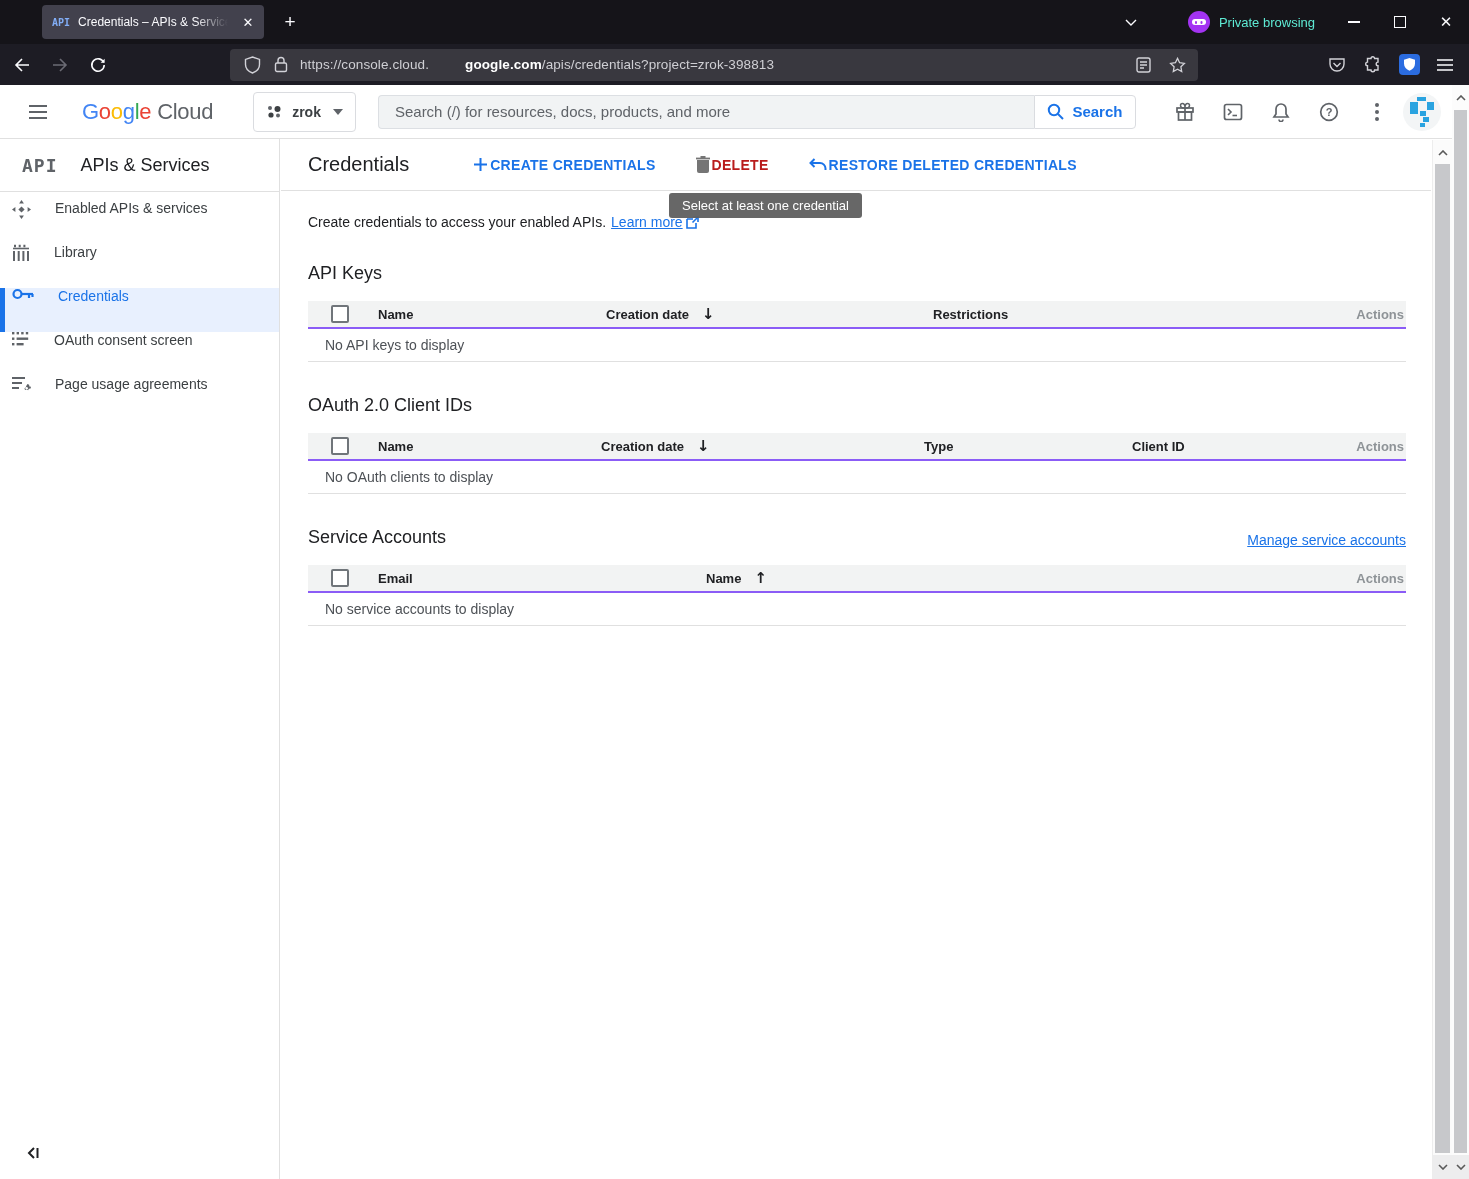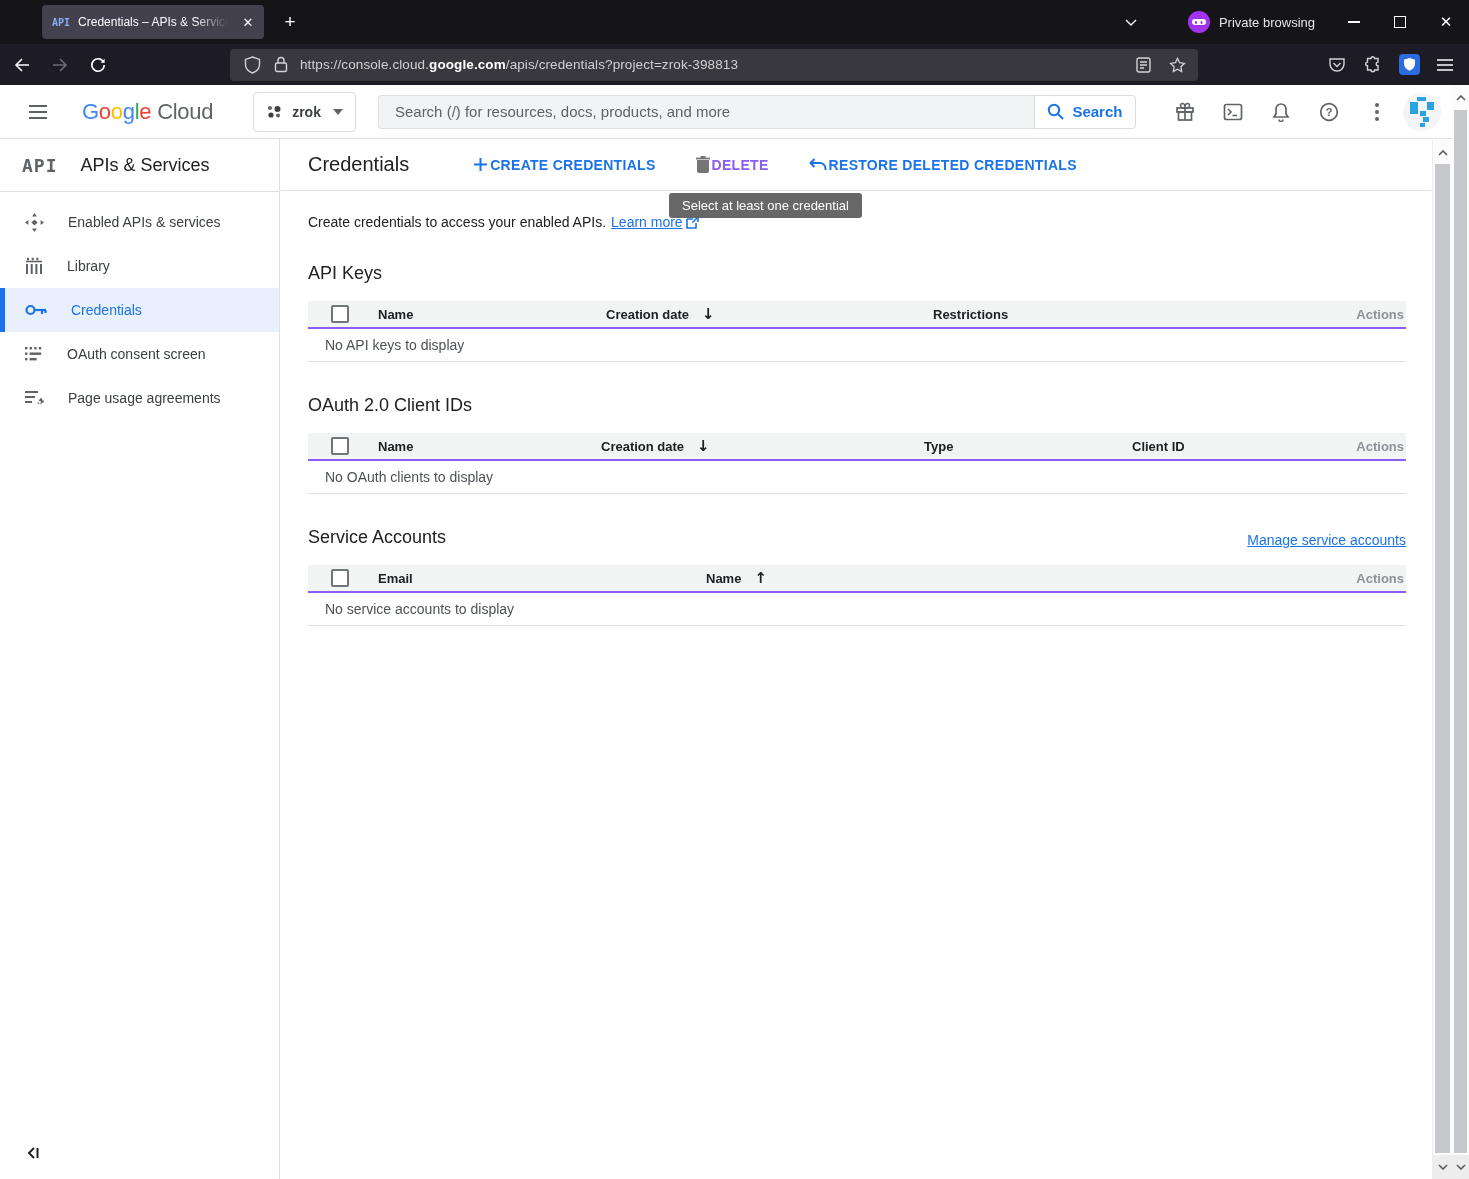--- a/index.html
+++ b/index.html
@@ -15,31 +15,31 @@
   .tab-title { margin-left:8px; font-size:12px; color:#fbfbfe; white-space:nowrap; overflow:hidden; width:150px;
                -webkit-mask-image:linear-gradient(90deg,#000 78%,transparent); mask-image:linear-gradient(90deg,#000 78%,transparent); }
   .tab-close { margin-left:auto; width:20px; height:20px; display:flex; align-items:center; justify-content:center; color:#fbfbfe; font-size:13px; border-radius:3px; cursor:default; }
   .newtab { margin-left:10px; width:32px; height:32px; display:flex; align-items:center; justify-content:center; color:#fbfbfe; font-size:19px; font-weight:300; border-radius:4px; }
   .ts-right { margin-left:auto; display:flex; align-items:center; height:44px; }
   .alltabs-btn { width:30px; height:30px; display:flex; align-items:center; justify-content:center; margin-right:42px; }
   .pb-badge { display:flex; align-items:center; margin-right:16px; }
   .pb-icon { width:22px; height:22px; border-radius:50%; background:#a333f2; position:relative; }
   .pb-icon::before { content:""; position:absolute; left:4px; top:8px; width:14px; height:6px; background:#fff; border-radius:3px; }
   .pb-icon::after { content:""; position:absolute; left:7px; top:10px; width:2.5px; height:2.5px; background:#a333f2; border-radius:50%; box-shadow:5.5px 0 0 #a333f2; }
-  .pb-label { margin-left:9px; font-size:13px; color:#e5e5e5; }
+  .pb-label { margin-left:9px; font-size:13px; color:#5eead4; }
   .winbtn { width:46px; height:40px; display:flex; align-items:center; justify-content:center; color:#fbfbfe; }
   .wb-min::before { content:""; width:12px; height:1.5px; background:#fbfbfe; display:block; }
   .wb-max::before { content:""; width:10px; height:10px; border:1.4px solid #fbfbfe; display:block; }
   .wb-close { font-size:15px; font-weight:300; }
 
   .navbar { position:absolute; left:0; top:44px; width:100%; height:41px; background:#1d1c24; display:flex; align-items:center; }
   .nav-btn { width:32px; height:30px; display:flex; align-items:center; justify-content:center; border-radius:4px; margin-left:6px; }
   .urlbar { margin-left:116px; width:968px; height:32px; background:#39383f; border-radius:4px; display:flex; align-items:center; padding:0 12px 0 14px; }
   .url-text { margin-left:12px; font-size:13.5px; color:#cfcfd4; white-space:nowrap; letter-spacing:.1px; }
-  .url-text .dom { color:#ffffff; font-weight:bold; }
+  .url-text .dom { color:#ffffff; font-weight:bold;margin-left:36px; }
   .url-icons-r { margin-left:auto; display:flex; align-items:center; gap:18px; }
   .nav-right { margin-left:auto; display:flex; align-items:center; margin-right:8px; }
   .nav-right .nav-btn { margin-left:4px; }
   .bw-shield { width:21px; height:21px; background:#2b6ce0; border-radius:4px; display:flex; align-items:center; justify-content:center; }
 
   
   .gc-header { position:absolute; left:0; top:85px; width:1469px; height:54px; background:#fff; border-bottom:1px solid #e0e0e0; display:flex; align-items:center; padding-left:14px; }
   .gc-burger { width:48px; height:48px; display:flex; align-items:center; justify-content:center; }
   .gc-logo { display:flex; align-items:baseline; margin-left:20px; font-size:22px; letter-spacing:-.3px; }
   .gc-logo .cl { color:#5f6368; margin-left:6px; }
@@ -55,35 +55,35 @@
   .gc-right { margin-left:auto; display:flex; align-items:center; margin-right:28px; }
   .gc-iconbtn { width:48px; height:48px; display:flex; align-items:center; justify-content:center; }
   .avatar { width:38px; height:38px; border-radius:50%; background:#f3f5f6; display:flex; align-items:center; justify-content:center; margin-left:2px; }
 
   
   .sidebar { position:absolute; left:0; top:139px; width:280px; bottom:0; background:#fff; border-right:1px solid #e0e0e0; }
   .sb-head { height:53px; display:flex; align-items:center; padding-left:22px; border-bottom:1px solid #e0e0e0; }
   .sb-logo { font-family:"DejaVu Sans Mono",monospace; font-weight:bold; font-size:18px; color:#5f6368; letter-spacing:1px; }
   .sb-title { margin-left:23px; font-size:18px; color:#202124; }
   .sb-nav { padding-top:8px; }
-  .sb-item { position:relative; height:44px; display:flex; align-items:center; padding-left:25px; cursor:default; }
+  .sb-item { position:relative; height:44px; display:flex; align-items:flex-start; padding-left:12px; cursor:default; }
   .sb-item .lbl { margin-left:24px; font-size:14px; color:#3c4043; }
   .sb-item.sel { background:#e8f0fe; }
   .sb-item.sel::before { content:""; position:absolute; left:0; top:0; width:5px; height:100%; background:#1a73e8; }
   .sb-item.sel .lbl { color:#1a73e8; }
   .sb-collapse { position:absolute; left:26px; bottom:16px; width:20px; height:20px; display:flex; align-items:center; }
 
   
   .main { position:absolute; left:281px; top:139px; width:1150px; bottom:0; background:#fff; }
   .appbar { height:52px; display:flex; align-items:center; padding-left:27px; border-bottom:1px solid #e0e0e0; }
   .page-title { font-size:20px; color:#202124; }
   .appbar-actions { display:flex; align-items:center; margin-left:64px; gap:40px; }
   .abtn { display:flex; align-items:center; gap:2px; background:none; border:none; font-family:inherit; font-size:14px; font-weight:bold; letter-spacing:.3px; }
   .abtn.blue { color:#1a73e8; }
-  .abtn.gray { color:#8b5cf6; }
+  .abtn.gray { color:#b91c1c; }
   .tooltip { position:absolute; left:388px; top:54px; background:rgba(97,97,97,.96); color:#fff; font-size:13px; padding:5px 13px; border-radius:3px; white-space:nowrap; z-index:5; }
   .intro { margin:23px 0 0 27px; font-size:14px; color:#202124; display:flex; align-items:center; }
   .learn-more { color:#1a73e8; text-decoration:underline; margin-left:5px; }
   .ext-ico { margin-left:3px; display:inline-flex; }
   .section { margin:0 25px 0 27px; }
   .sec-head { display:flex; align-items:flex-end; justify-content:space-between; margin-top:33px; }
   .sec-title { font-size:18px; color:#202124; font-weight:400; }
   .sec-link { font-size:14px; color:#1a73e8; text-decoration:underline; }
   .thead { margin-top:17px; height:28px; background:#f2f3f3; display:flex; align-items:center; border-bottom:2px solid #8b5cf6; }
   .trow { height:33px; display:flex; align-items:center; border-bottom:1px solid #e0e0e0; font-size:14px; color:#4d5156; padding-left:17px; }

